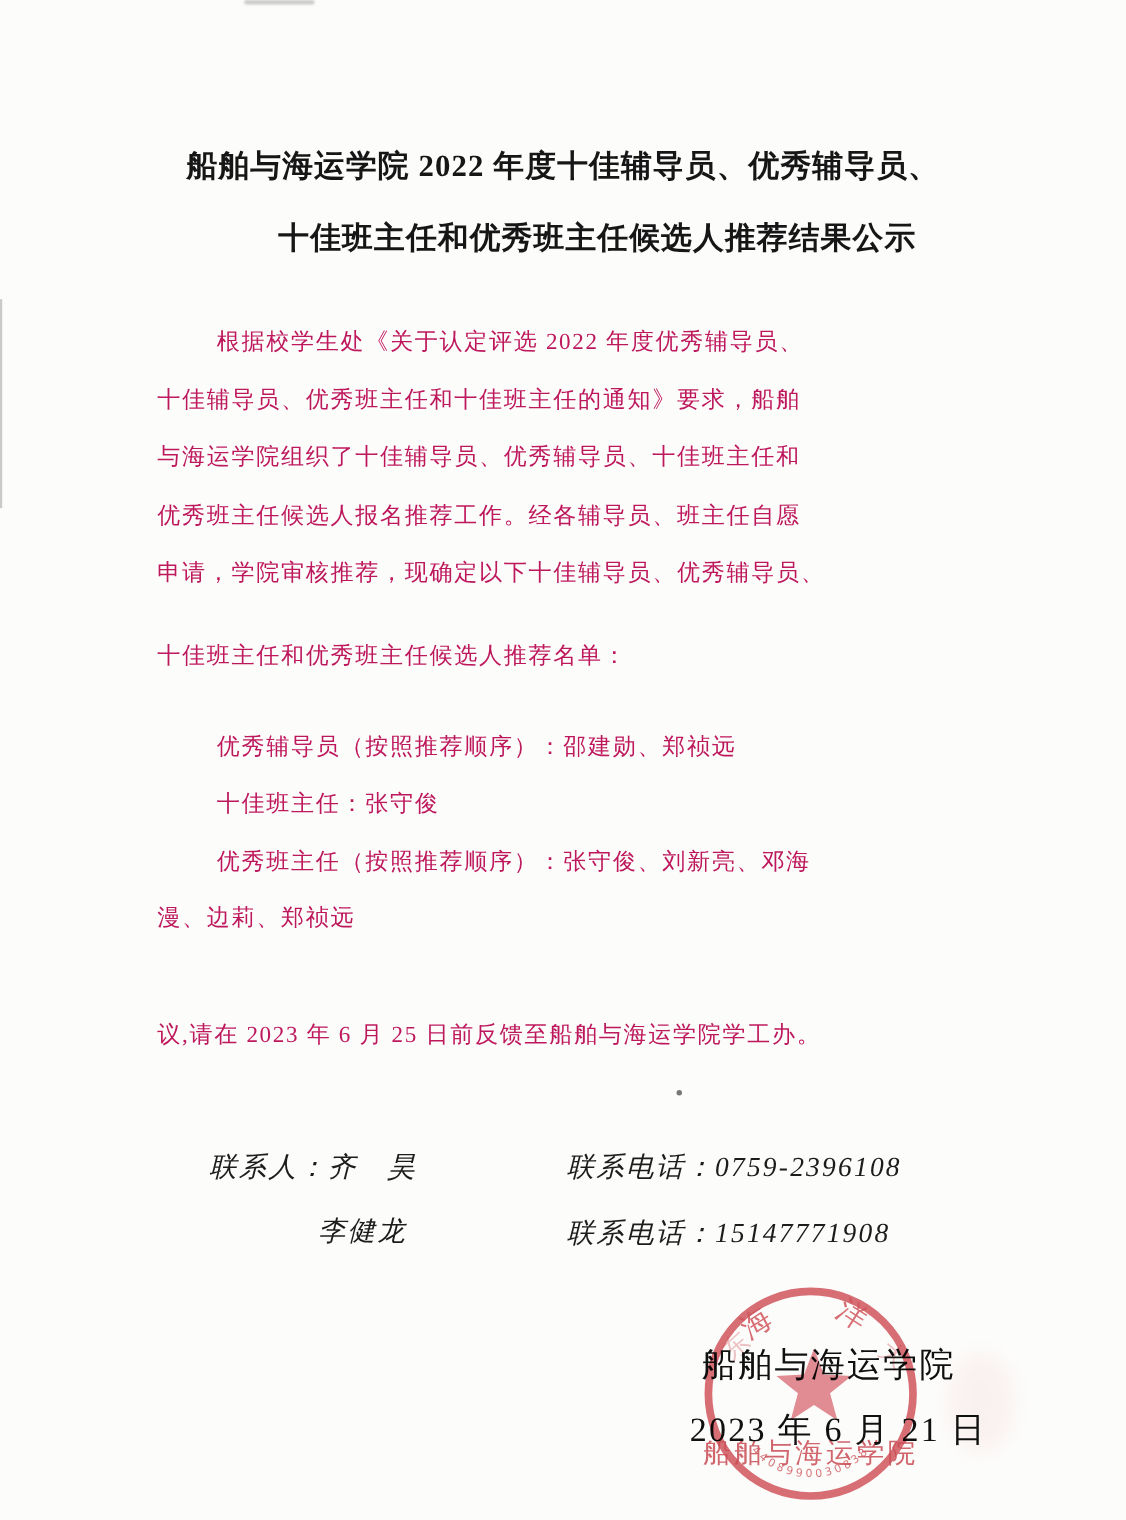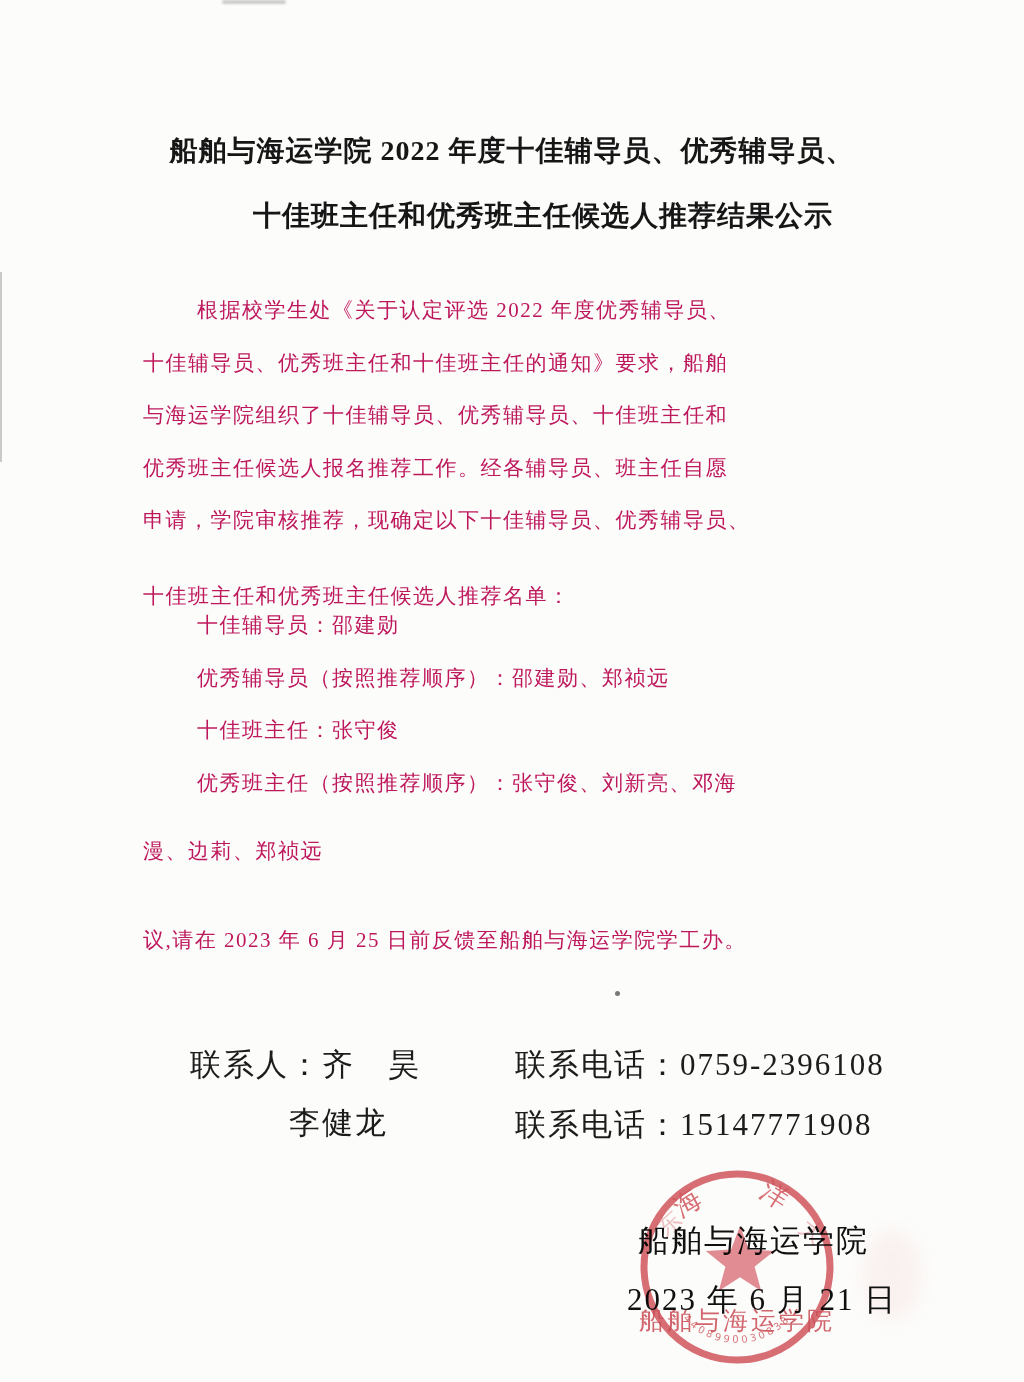--- a/index.html
+++ b/index.html
@@ -22,21 +22,21 @@
 
   .title-line{position:absolute;left:0;width:100%;text-align:center;
     font-weight:bold;font-size:28px;letter-spacing:1px;color:#161616;}
   .title-1{top:132px;}
   .title-2{top:197px;padding-left:31px;}
 
   .body-line{position:absolute;left:143px;width:760px;font-size:21px;
     letter-spacing:1.5px;white-space:nowrap;color:#be185d;}
   .indent{left:197px;}
 
-  .contact-label{position:absolute;font-size:31px;letter-spacing:2px;white-space:nowrap;}
+  .contact-label{position:absolute;font-size:25px;letter-spacing:2px;white-space:nowrap;font-style:italic;}
   .c-row1-name{left:190px;top:1044px;}
   .c-row2-name{left:289px;top:1102px;}
   .c-row1-phone{left:515px;top:1044px;}
   .c-row2-phone{left:515px;top:1104px;}
 
   .sig-line{position:absolute;font-size:31px;letter-spacing:2px;white-space:nowrap;
     color:#101010;z-index:4;}
   .sig-org{left:638px;top:1220px;}
   .sig-date{left:627px;top:1279px;}
 
@@ -58,25 +58,24 @@
 
   <div class="title-line title-1">船舶与海运学院 2022 年度十佳辅导员、优秀辅导员、</div>
   <div class="title-line title-2">十佳班主任和优秀班主任候选人推荐结果公示</div>
 
   <div class="body-line indent" style="top:296px">根据校学生处《关于认定评选 2022 年度优秀辅导员、</div>
   <div class="body-line" style="top:349px">十佳辅导员、优秀班主任和十佳班主任的通知》要求，船舶</div>
   <div class="body-line" style="top:401px">与海运学院组织了十佳辅导员、优秀辅导员、十佳班主任和</div>
   <div class="body-line" style="top:454px">优秀班主任候选人报名推荐工作。经各辅导员、班主任自愿</div>
   <div class="body-line" style="top:506px">申请，学院审核推荐，现确定以下十佳辅导员、优秀辅导员、</div>
   <div class="body-line" style="top:582px">十佳班主任和优秀班主任候选人推荐名单：</div>
-  <div class="body-line indent" style="top:611px">十佳辅导员：邵建勋</div>
   <div class="body-line indent" style="top:664px">优秀辅导员（按照推荐顺序）：邵建勋、郑祯远</div>
   <div class="body-line indent" style="top:716px">十佳班主任：张守俊</div>
   <div class="body-line indent" style="top:769px">优秀班主任（按照推荐顺序）：张守俊、刘新亮、邓海</div>
-  <div class="body-line" style="top:837px">漫、边莉、郑祯远</div>
+  <div class="body-line" style="top:820px">漫、边莉、郑祯远</div>
   <div class="body-line" style="top:926px">议,请在 2023 年 6 月 25 日前反馈至船舶与海运学院学工办。</div>
 
   <div class="contact-label c-row1-name">联系人：齐　昊</div>
   <div class="contact-label c-row1-phone">联系电话：0759-2396108</div>
   <div class="contact-label c-row2-name">李健龙</div>
   <div class="contact-label c-row2-phone">联系电话：15147771908</div>
 
   <div class="sig-line sig-org">船舶与海运学院</div>
   <div class="sig-line sig-date">2023 年 6 月 21 日</div>
 

